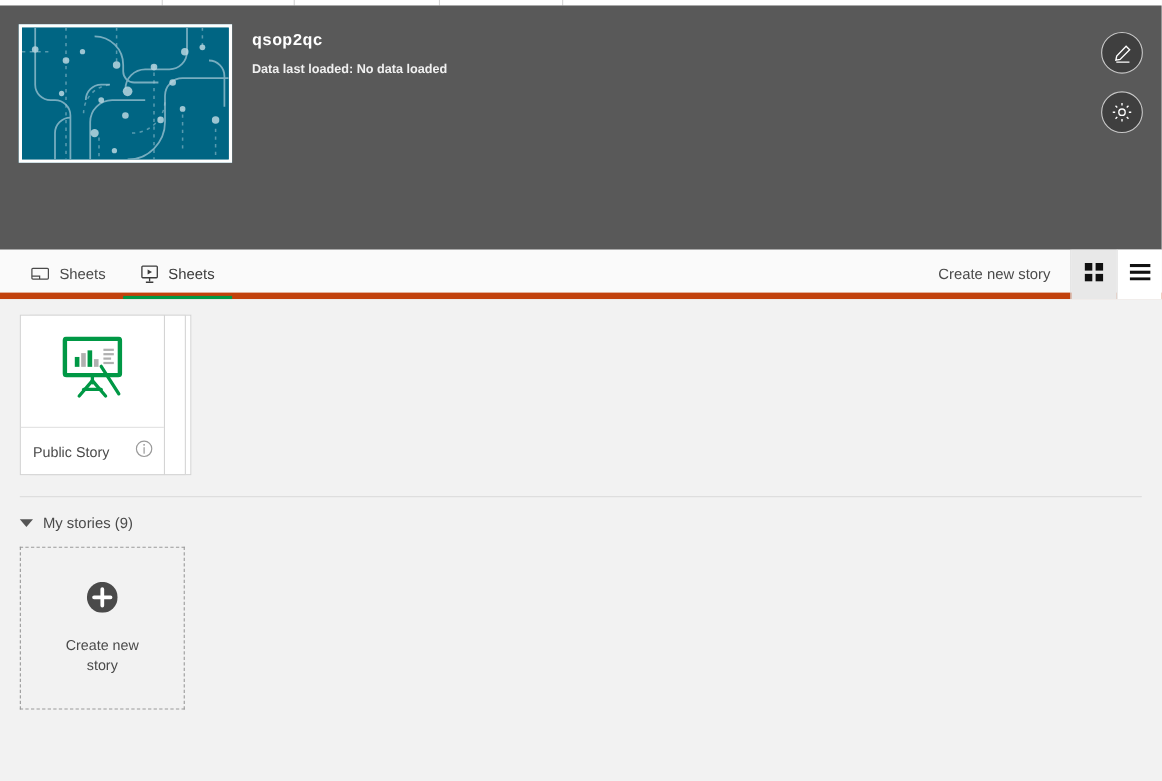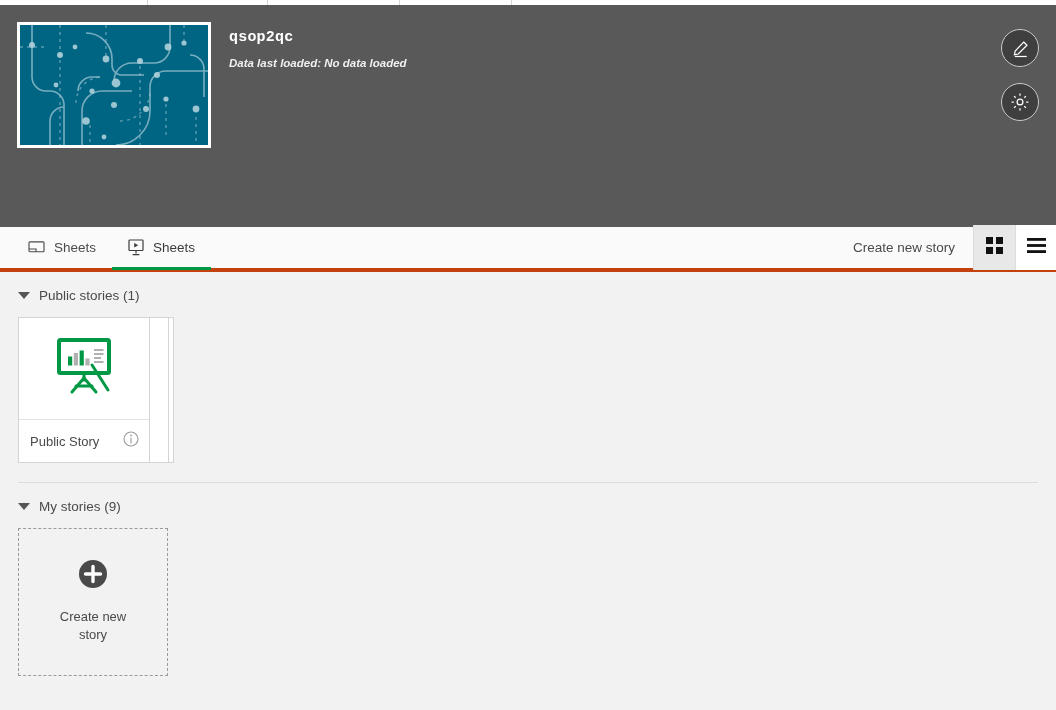--- a/index.html
+++ b/index.html
@@ -33,43 +33,43 @@
     overflow: hidden;
   }
   #app-thumb svg { display: block; width: 100%; height: 100%; }
 
   #app-title-block { position: absolute; left: 229px; top: 24px; }
   #app-title {
     color: #ffffff; font-size: 15px; font-weight: bold;
     letter-spacing: .2px; line-height: 18px; font-family: Liberation Mono, monospace;
   }
   #app-subtitle {
-    color: #f0f0f0; font-size: 11.5px; font-style: italic;
+    color: #f0f0f0; font-size: 11.5px; 
     font-weight: bold; margin-top: 9px; line-height: 14px;
   }
 
   .round-btn {
     position: absolute; right: 17px;
     width: 38px; height: 38px; border-radius: 50%;
     border: 1px solid #c9c9c9;
     background: #3f3f3f;
     display: flex; align-items: center; justify-content: center;
     cursor: pointer;
   }
   #edit-btn { top: 24px; }
   #settings-btn { top: 78px; }
   .round-btn svg { display: block; }
 
   
   #toolbar {
     position: absolute; top: 227px; left: 0;
     width: 1056px; height: 45px;
     background: #fafafa;
-    border-bottom: 4px solid #c2410c;
-    display: flex; align-items: center;
+    border-bottom: 6px solid #c2410c;
+    display: flex; align-items: flex-start;
   }
   .tab {
     height: 45px; display: flex; align-items: center;
     gap: 9px; padding: 0 16px; cursor: pointer;
     color: #4a4a4a; font-size: 13.5px;
     position: relative;
   }
   .tab:first-child { margin-left: 12px; }
   .tab.active { color: #3b3b3b; }
   .tab.active::after {
@@ -293,24 +293,20 @@
             <rect x="0" y="12.2" width="19" height="2.8"></rect>
           </svg>
         </span>
       </div>
     </div>
   </div>
 </div>
 
 <div id="content">
 
-  <div class="section-header">
-    <span class="caret"></span>
-    <span>Public stories (1)</span>
-  </div>
 
   <div class="card-row">
     <div id="story-card-wrap">
       <div class="stack-sheet" id="stack-back"></div>
       <div class="stack-sheet" id="stack-mid"></div>
 
       <div id="story-card">
         <div id="story-thumb">
           <span>
             <svg width="60" height="58" viewBox="0 0 60 58" fill="none">

